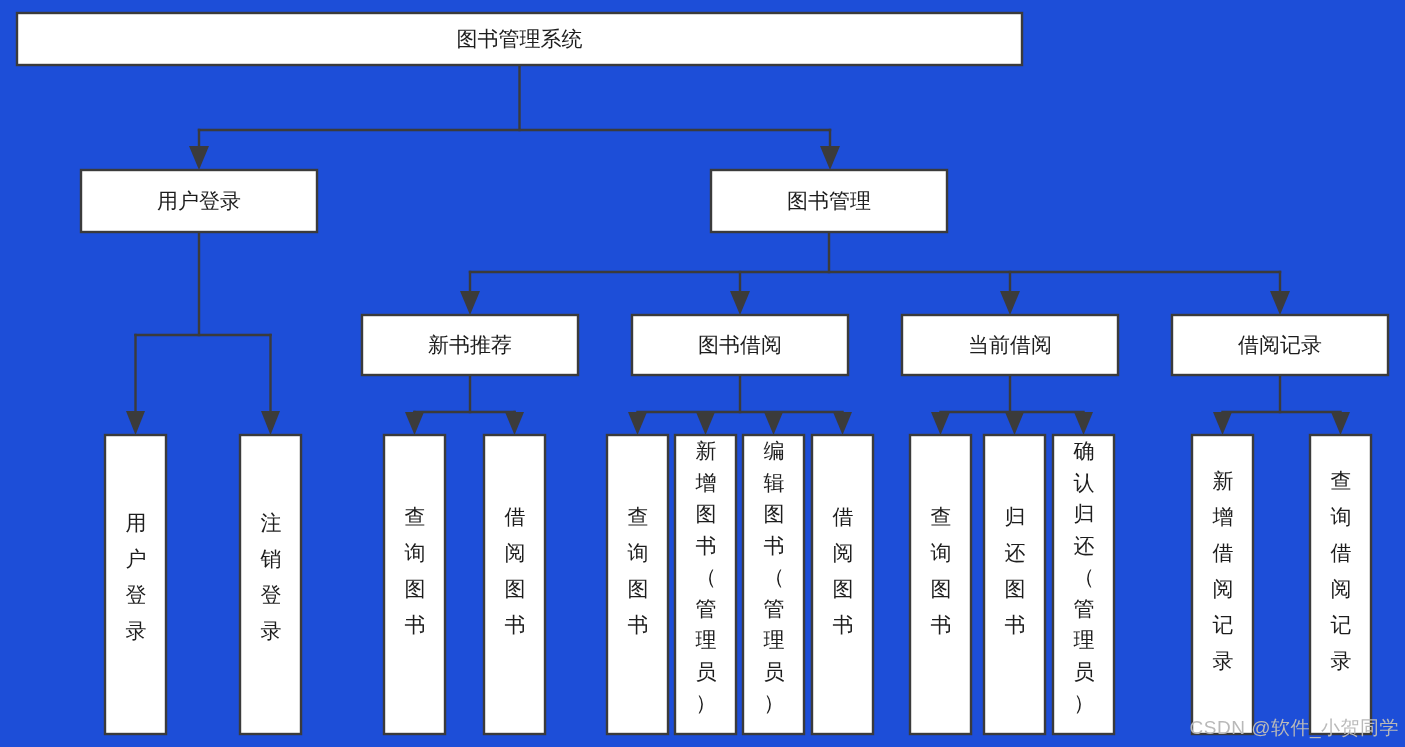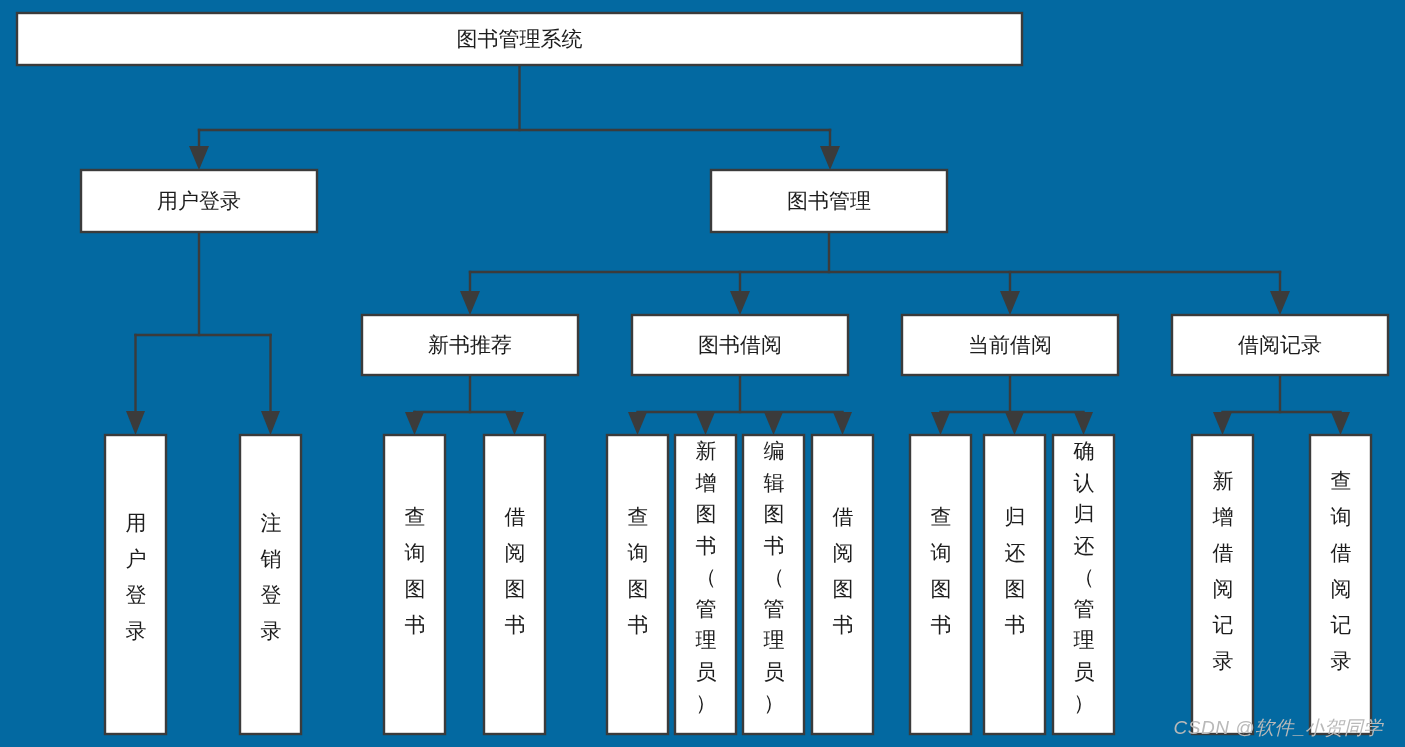--- a/index.html
+++ b/index.html
@@ -11,21 +11,21 @@
     width: 1405px;
     height: 747px;
     font-family: "Liberation Sans", "DejaVu Sans", sans-serif;
     overflow: hidden;
     position: relative;
   }
   #diagram-root {
     position: relative;
     width: 1405px;
     height: 747px;
-    background: #0369a1;
+    background: #1d4ed8;
   }
   svg.diagram-canvas {
     position: absolute;
     left: 0;
     top: 0;
     width: 1405px;
     height: 747px;
     display: block;
   }
   .node-box {
@@ -51,29 +51,28 @@
     dominant-baseline: middle;
   }
   .node-label-v {
     font-family: "Liberation Sans", "DejaVu Sans", sans-serif;
     font-size: 21px;
     fill: #1d1d1d;
     text-anchor: middle;
   }
   .watermark-text {
     position: absolute;
-    right: 22px;
+    right: 6px;
     bottom: 6px;
     font-family: "Liberation Sans", "DejaVu Sans", sans-serif;
     font-size: 19px;
     color: #b9b9b9;
     letter-spacing: 0.5px;
     white-space: nowrap;
     user-select: none;
-    font-style: italic;
   }
 </style>
 </head>
 <body>
 
 <div id="diagram-root">
 
   <svg class="diagram-canvas" viewBox="0 0 1405 747">
 
     <g>

